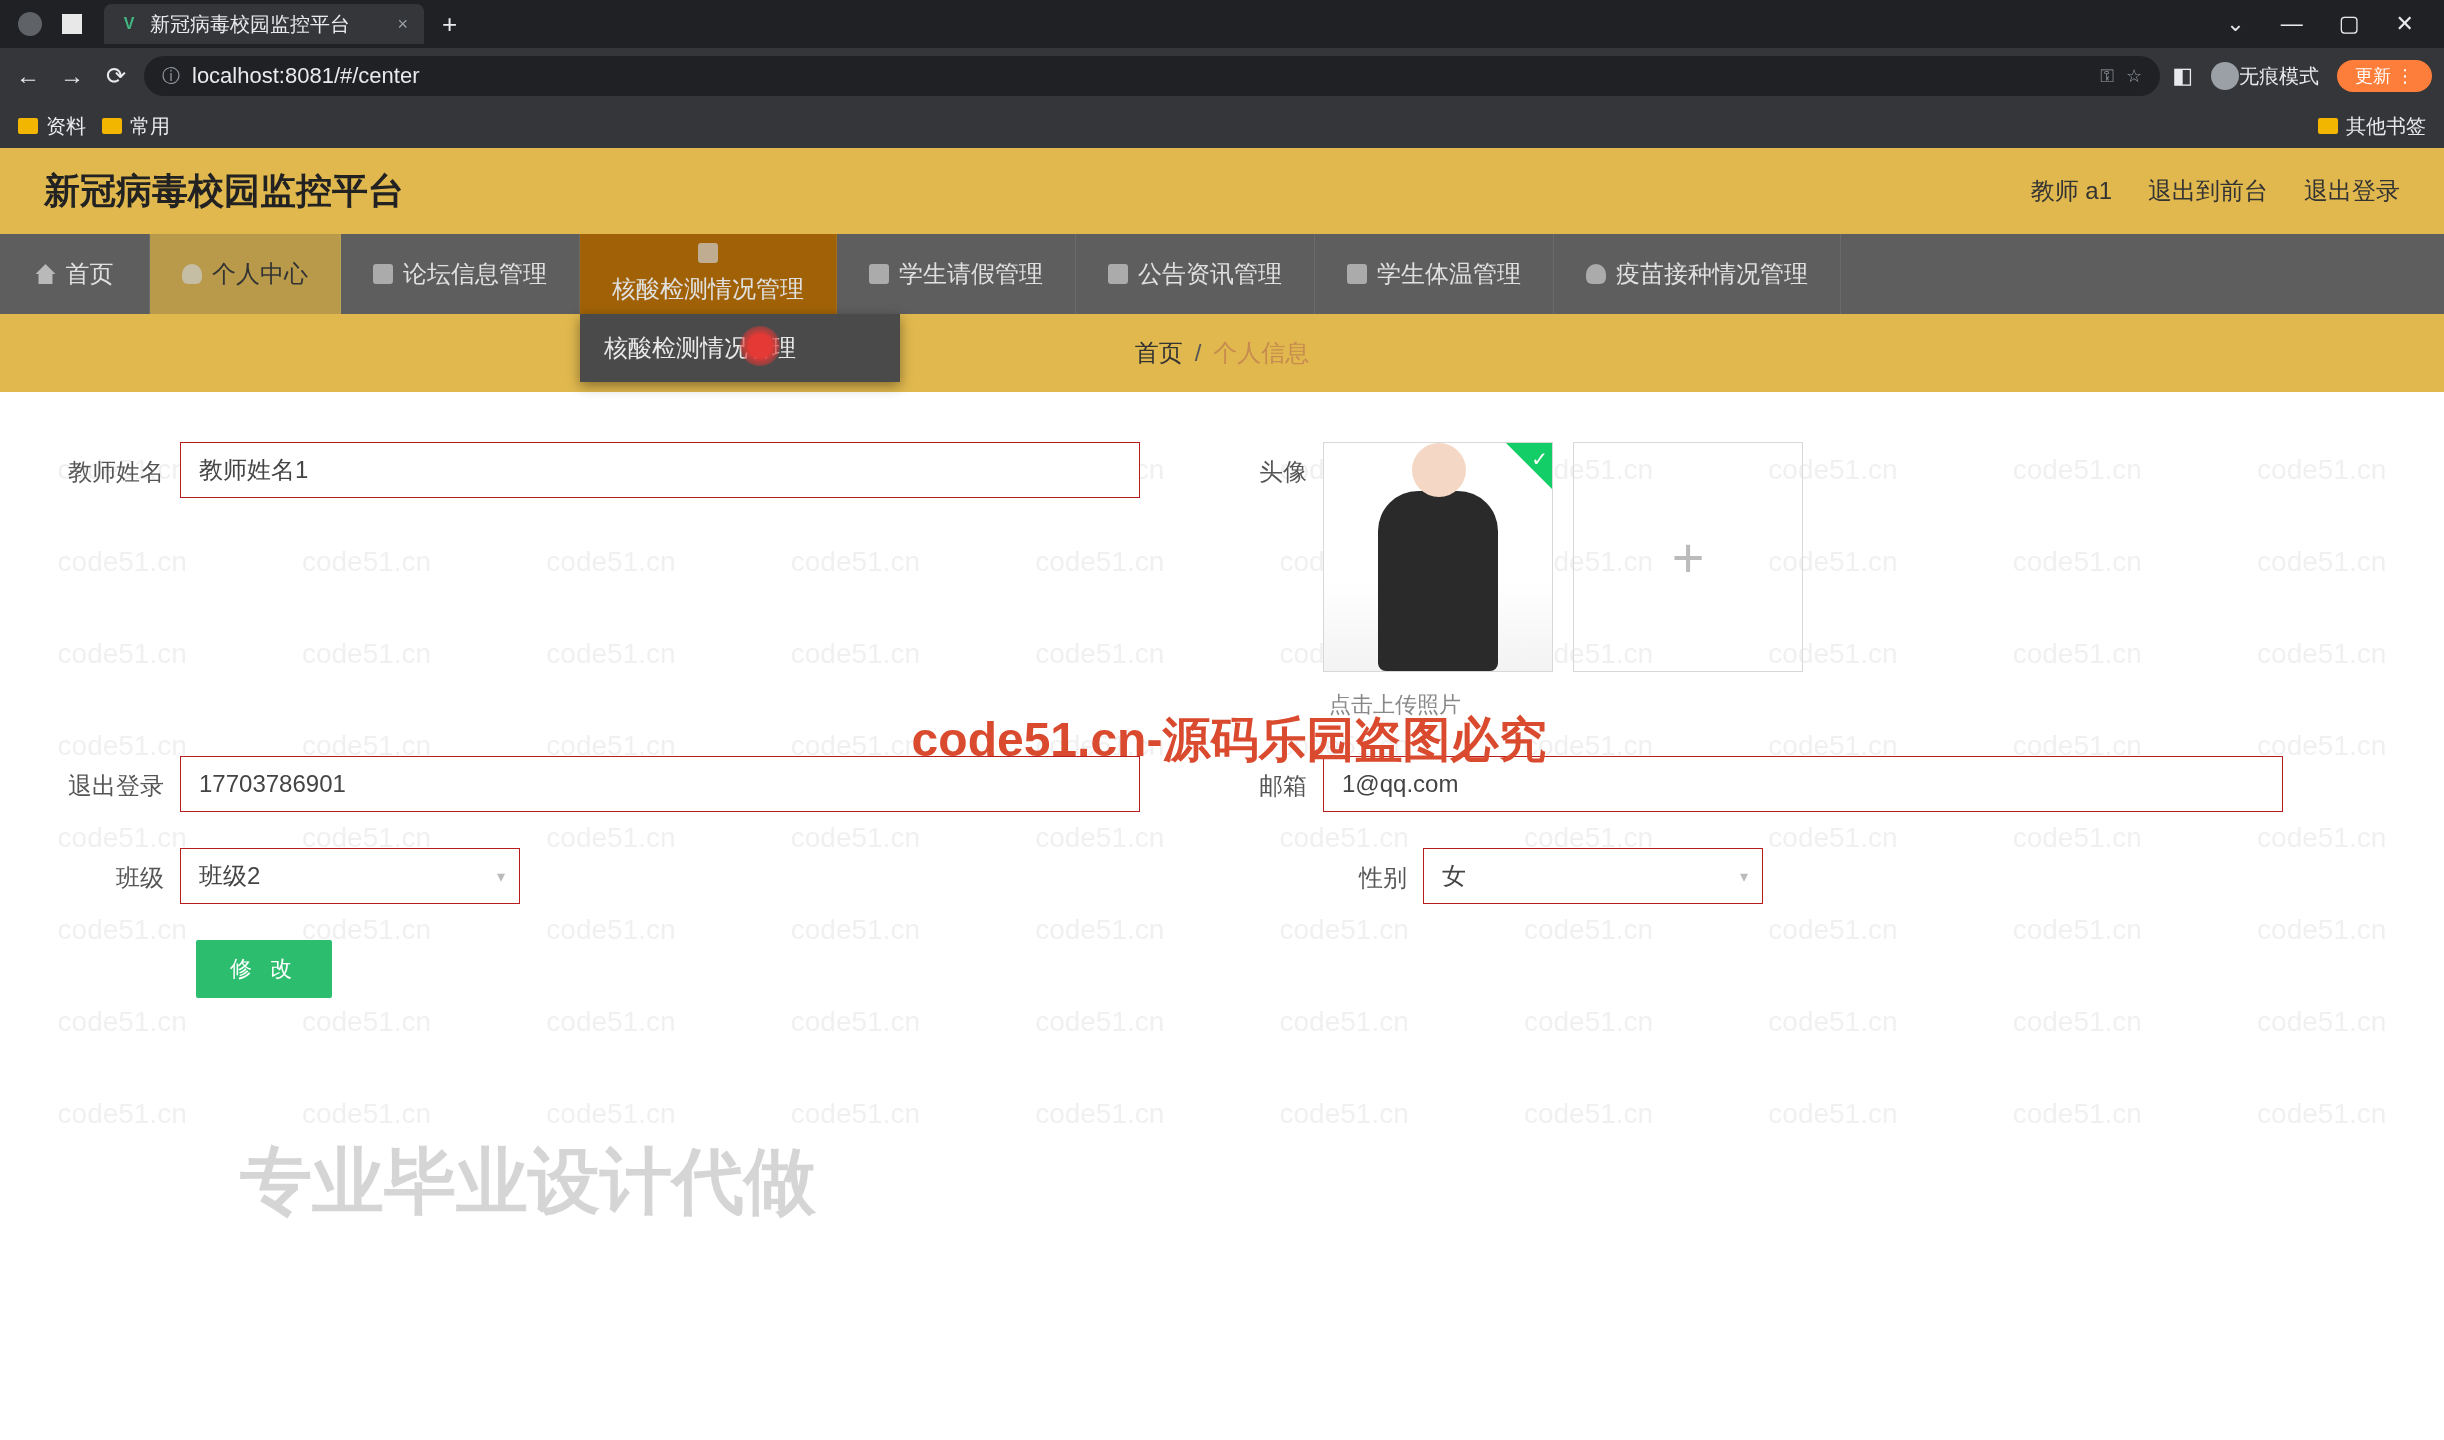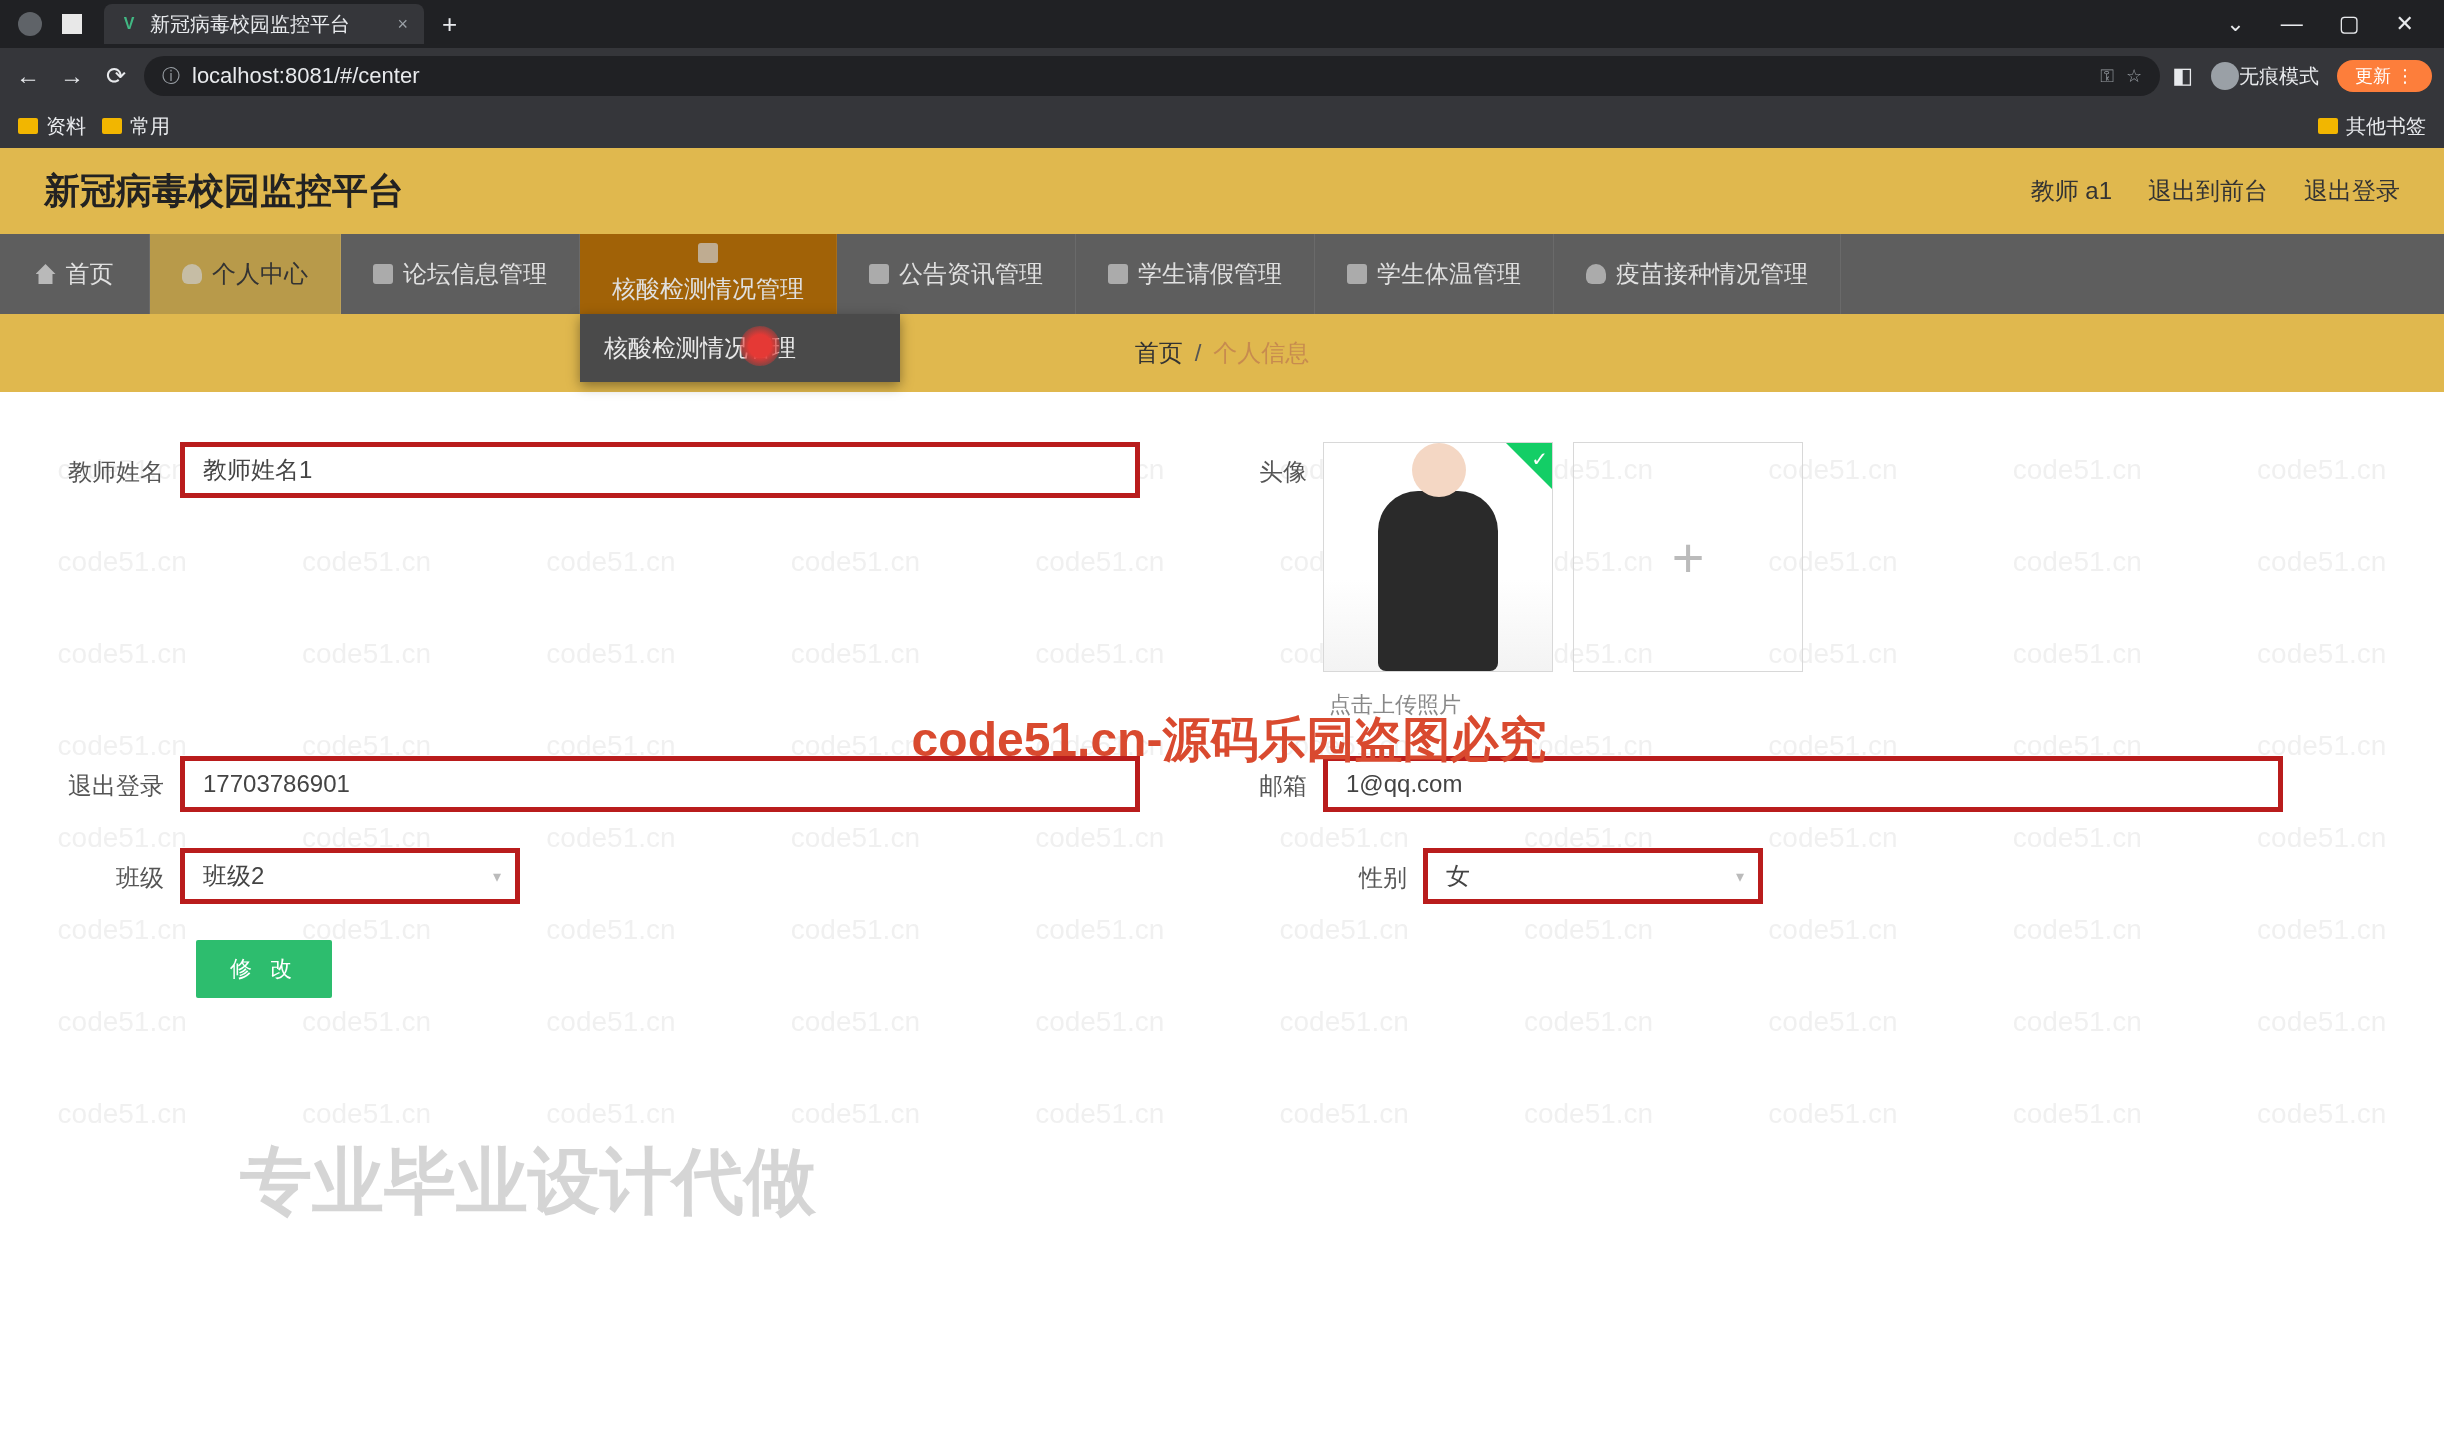--- a/index.html
+++ b/index.html
@@ -63,21 +63,21 @@
 
 .breadcrumb-bar { background: #e0b84e; height: 78px; display: flex; align-items: center; justify-content: center; gap: 12px; font-size: 24px; position: relative; z-index: 2; }
 .bc-home { color: #333; cursor: pointer; }
 .bc-sep { color: #555; }
 .bc-current { color: #c78b4f; }
 
 .form-area { padding: 50px 40px; position: relative; z-index: 2; }
 .form-row { display: flex; align-items: flex-start; margin-bottom: 36px; gap: 43px; }
 .field-group { display: flex; align-items: flex-start; }
 .label { width: 140px; text-align: right; font-size: 24px; color: #555; padding-top: 14px; padding-right: 16px; }
-.input-box { border: 5px solid #b91c1c; height: 56px; padding: 0 18px; font-size: 24px; color: #444; background: #fff; display: flex; align-items: center; }
+.input-box { border: 1px solid #b91c1c; height: 56px; padding: 0 18px; font-size: 24px; color: #444; background: #fff; display: flex; align-items: center; }
 .input-box.w-wide { width: 960px; }
 .input-box.w-select { width: 340px; position: relative; }
 .select-arrow { position: absolute; right: 14px; color: #bbb; font-size: 16px; }
 
 .avatar-section { display: flex; gap: 20px; }
 .avatar-box { width: 230px; height: 230px; border: 1px solid #d8d8d8; display: flex; align-items: center; justify-content: center; font-size: 56px; color: #bbb; position: relative; cursor: pointer; }
 .avatar-img { width: 100%; height: 100%; display: flex; align-items: flex-end; justify-content: center; background: linear-gradient(180deg, #fff 60%, #f3f3f3); }
 .person-shape { width: 120px; height: 180px; background: #2a2a2a; border-radius: 40px 40px 8px 8px; position: relative; }
 .person-shape::before { content: ""; position: absolute; top: -48px; left: 34px; width: 54px; height: 54px; background: #f4d7c4; border-radius: 50%; }
 .check-corner { position: absolute; top: 0; right: 0; width: 0; height: 0; border-top: 46px solid #13ce66; border-left: 46px solid transparent; }
@@ -309,25 +309,25 @@
     <div class="nav-item hovered">
       <div class="nav-ic square-ic"></div>
       <span>核酸检测情况管理</span>
       <div class="dropdown">
         <div>核酸检测情况管理</div>
       </div>
       <div class="cursor-dot"></div>
     </div>
     <div class="nav-item">
       <div class="nav-ic square-ic"></div>
-      <span>公告资讯管理</span>
+      <span>学生请假管理</span>
     </div>
     <div class="nav-item">
       <div class="nav-ic square-ic"></div>
-      <span>学生请假管理</span>
+      <span>公告资讯管理</span>
     </div>
     <div class="nav-item">
       <div class="nav-ic square-ic"></div>
       <span>学生体温管理</span>
     </div>
     <div class="nav-item">
       <div class="nav-ic person-ic"></div>
       <span>疫苗接种情况管理</span>
     </div>
   </div>

